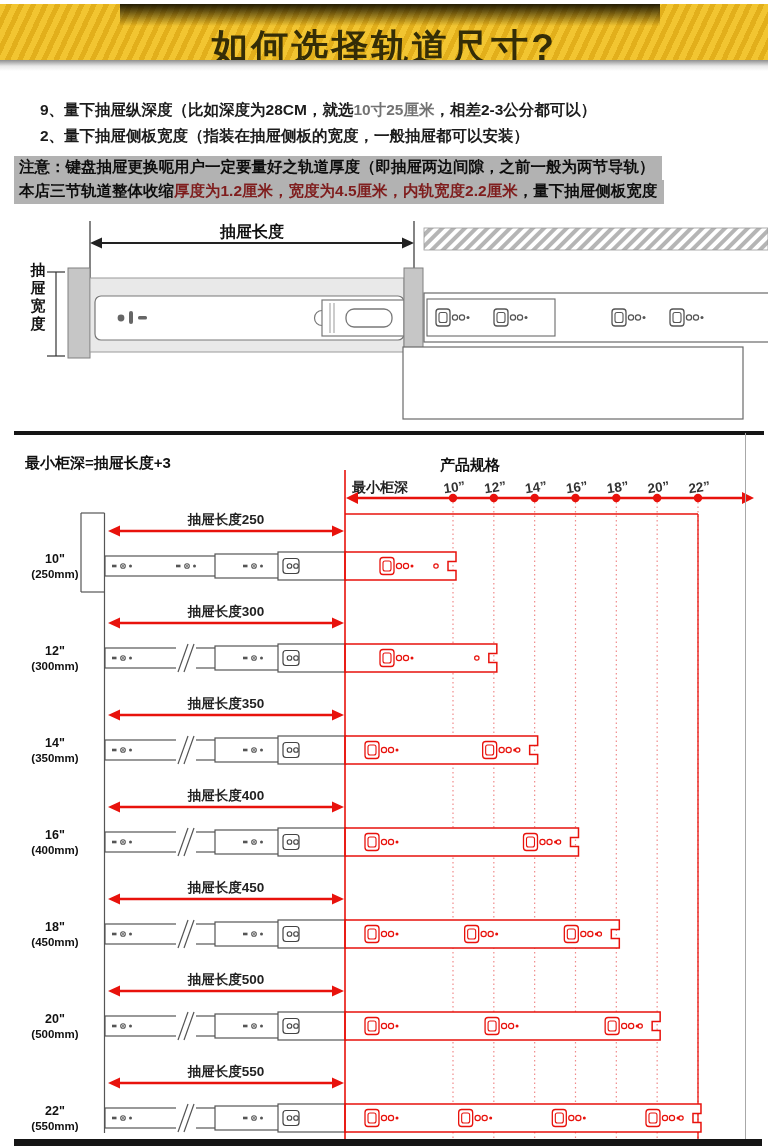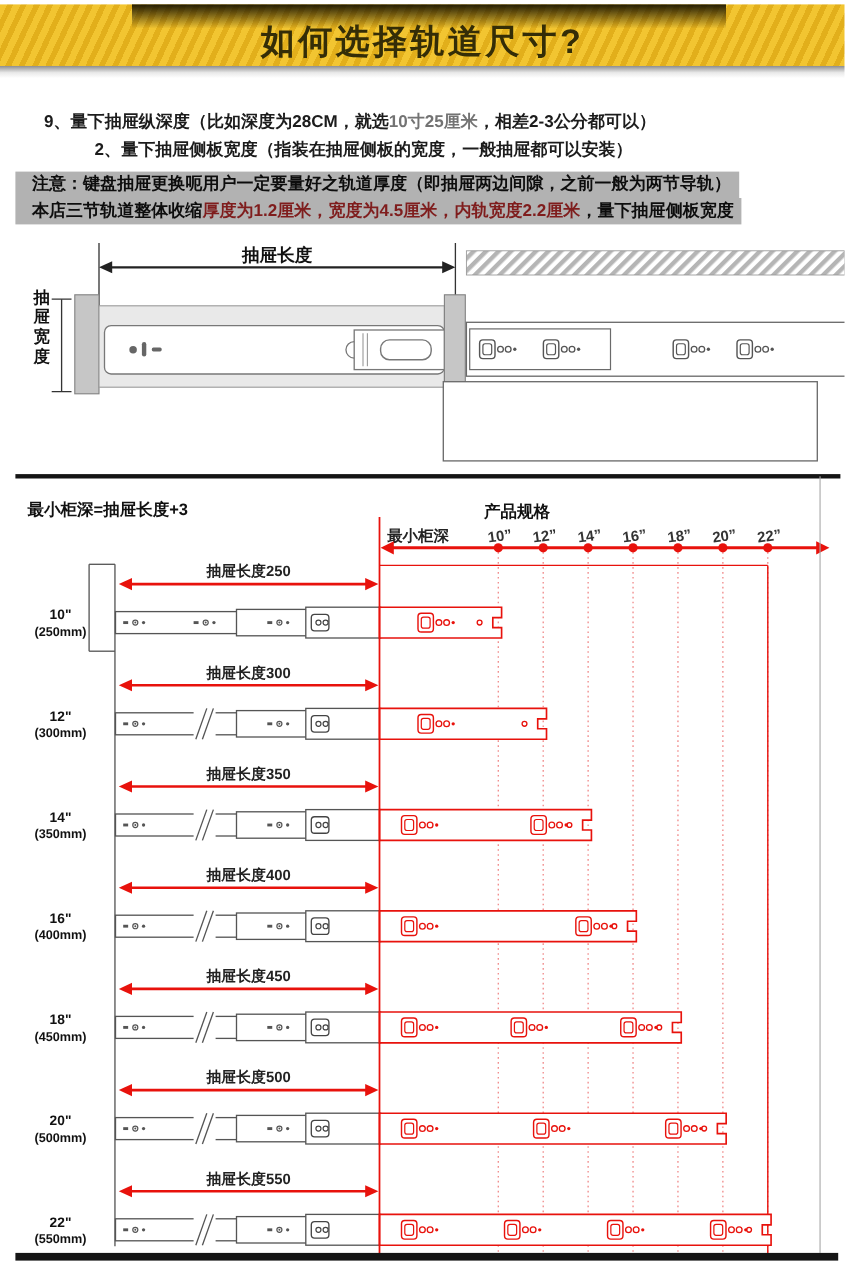--- a/index.html
+++ b/index.html
@@ -3,31 +3,31 @@
 <meta charset="utf-8">
 <style>
   html,body{margin:0;padding:0;background:#fff;}
   .page{position:relative;width:768px;height:1147px;background:#fff;overflow:hidden;
         font-family:"Liberation Sans","DejaVu Sans",sans-serif;}
   
   .banner{position:absolute;left:0;top:4px;width:768px;height:56px;
           background:repeating-linear-gradient(115deg,#f2c531 0 6px,#e2af1b 6px 11px);}
   .banner-shade-top{position:absolute;left:120px;top:0;width:540px;height:22px;
           background:linear-gradient(180deg,rgba(25,20,2,.95),rgba(25,20,2,0));}
-  .banner-title{position:absolute;left:0;top:4px;width:100%;height:64px;line-height:59px;
-          text-align:center;font-size:31px;font-weight:bold;color:#342d07;letter-spacing:3px;}
+  .banner-title{position:absolute;left:0;top:14px;width:100%;height:64px;line-height:59px;
+          text-align:center;font-size:37px;font-weight:bold;color:#342d07;letter-spacing:3px;}
   .banner-shade-bottom{position:absolute;left:0;top:60px;width:768px;height:11px;
           background:linear-gradient(180deg,#8e8e8e,#e9e9e9 55%,#ffffff);}
   
   .inst{position:absolute;left:40px;font-size:15.5px;font-weight:700;color:#1c1c1c;white-space:nowrap;}
-  .inst1{top:100px;} .inst2{top:126px;margin-left:46px;}
+  .inst1{top:100px;} .inst2{top:126px;}
   .hl-blue{color:#737373;}
   
   .note{position:absolute;left:14px;background:#b2b2b2;color:#0d0d0d;
-        font-size:15.5px;font-weight:700;padding:1px 7px 2px 15px;white-space:nowrap;}
+        font-size:15.5px;font-weight:700;padding:1px 7px 2px 5px;white-space:nowrap;}
   .note1{top:156px;} .note2{top:180px;}
   .note .red{color:#7f1d1d;}
   
   .divider{position:absolute;left:14px;top:431px;width:750px;height:4px;background:#151515;}
   .bottom-bar{position:absolute;left:14px;top:1139px;width:748px;height:7px;background:#151515;}
   .right-rule{position:absolute;left:745px;top:433px;width:1px;height:706px;background:#a8a8a8;}
   .svg-abs{position:absolute;left:0;}
   #diagram-svg{top:215px;} #chart-svg{top:436px;}
   svg text{font-family:"Liberation Sans","DejaVu Sans",sans-serif;}
 </style>

